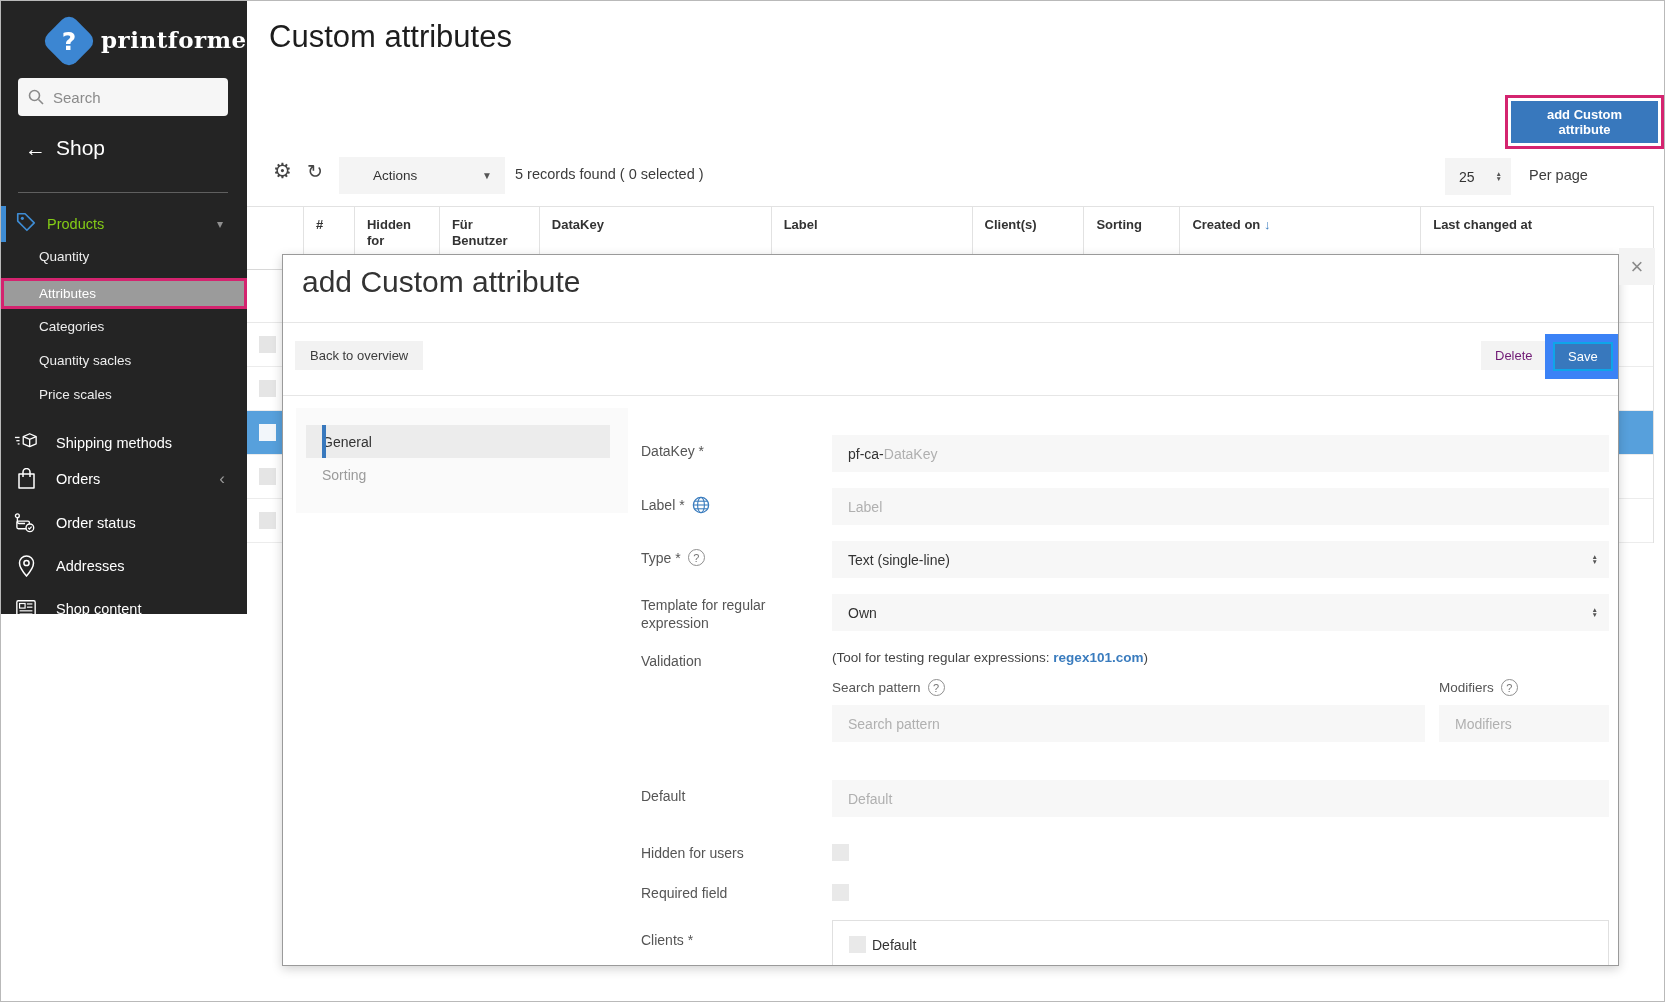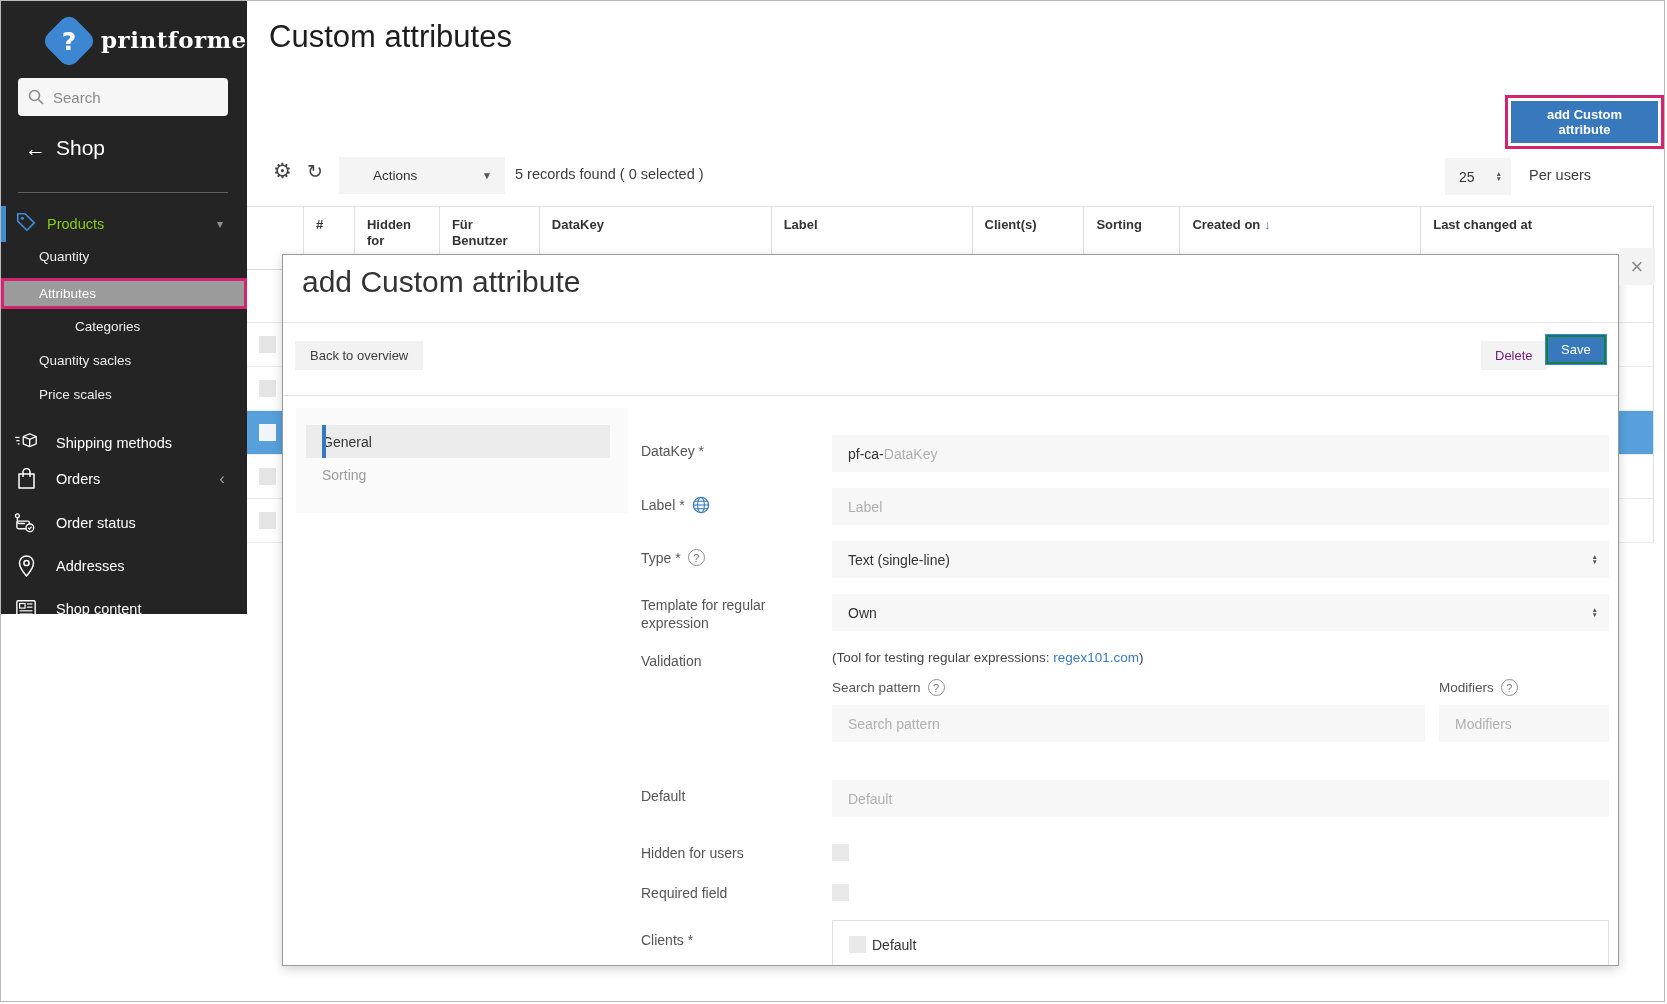--- a/index.html
+++ b/index.html
@@ -60,41 +60,41 @@
   .c0{width:56px;} .c1{width:51px;} .c2{width:85px;} .c3{width:100px;} .c4{width:232px;}
   .c5{width:201px;} .c6{width:112px;} .c7{width:96px;} .c8{width:241px;} .c9{width:233px;}
 
   
   .modal { position:absolute; left:281px; top:253px; width:1337px; height:712px; background:#fff; border:1px solid #9a9a9a; box-shadow:0 3px 10px rgba(0,0,0,.18); overflow:hidden; z-index:10; }
   .modal-title { position:absolute; left:19px; top:10px; font-size:30px; font-weight:400; color:#333; }
   .m-div1 { position:absolute; left:0; top:67px; width:100%; height:1px; background:#e6e6e6; }
   .m-div2 { position:absolute; left:0; top:140px; width:100%; height:1px; background:#e6e6e6; }
   .back-btn { position:absolute; left:12px; top:86px; background:#f2f2f2; border:none; color:#3c3c3c; font-size:13px; padding:7px 15px; cursor:pointer; }
   .delete-btn { position:absolute; left:1198px; top:86px; background:#f3f3f3; border:none; color:#701a75; font-size:13px; padding:7px 14px; cursor:pointer; }
-  .save-wrap { position:absolute; left:1262px; top:79px; border:1px solid #3b82f6; background:#15803d; padding:2px; }
+  .save-wrap { position:absolute; left:1262px; top:79px; border:8px solid #3b82f6; background:#0ea5e9; padding:2px; }
   .save-btn { background:#3878bd; color:#fff; border:none; font-size:13px; padding:5px 13px; cursor:pointer; }
   .m-nav { position:absolute; left:13px; top:153px; width:332px; height:105px; background:#fafafa; }
   .m-nav-general { position:absolute; left:10px; top:17px; width:304px; height:33px; background:#ececec; display:flex; align-items:center; cursor:pointer; }
   .m-nav-general .nbar { position:absolute; left:0; top:0; width:4px; height:33px; background:#3878bd; }
   .m-nav-general span { margin-left:16px; font-size:14px; color:#333; }
   .m-nav-sorting { position:absolute; left:10px; top:50px; width:304px; height:33px; display:flex; align-items:center; cursor:pointer; }
   .m-nav-sorting span { margin-left:16px; font-size:14px; color:#9b9b9b; }
 
   .f-label { position:absolute; left:358px; font-size:14px; color:#555; display:flex; align-items:center; gap:7px; }
   .field { position:absolute; left:549px; width:777px; height:37px; background:#f7f7f7; display:flex; align-items:center; }
   .field input { border:none; outline:none; background:transparent; font-size:14px; color:#333; width:100%; }
   .field input::placeholder { color:#b0b0b0; }
   .field .pad { padding-left:16px; display:flex; width:100%; align-items:flex-start; }
   .prefix { font-size:14px; color:#333; white-space:pre; }
   .selectbox { cursor:pointer; }
   .selectbox .val { margin-left:16px; font-size:14px; color:#333; }
   .selectbox .spinner { right:11px; }
   .help-circle { width:17px; height:17px; border:1px solid #8f8f8f; border-radius:50%; display:inline-flex; align-items:center; justify-content:center; font-size:11px; color:#777; flex:0 0 auto; }
   .regex-note { position:absolute; left:549px; top:395px; font-size:13.5px; color:#444; }
-  .regex-note a { color:#3a7cbe; text-decoration:none; cursor:pointer; }
+  .regex-note a { color:#3a7cbe; text-decoration:none; cursor:pointer;font-weight:bold; }
   .sub-label { position:absolute; font-size:13.5px; color:#555; display:flex; align-items:center; gap:7px; }
   .m-checkbox { position:absolute; width:17px; height:17px; background:#e9e9e9; cursor:pointer; }
   .clients-box { position:absolute; left:549px; top:665px; width:777px; height:70px; border:1px solid #e0e0e0; background:#fff; }
   .clients-box .opt { position:absolute; left:16px; top:15px; display:flex; align-items:center; gap:6px; }
   .clients-box .opt .cb { width:17px; height:17px; background:#e9e9e9; cursor:pointer; }
   .clients-box .opt span.t { font-size:14px; color:#333; }
   .modal-close { position:absolute; left:1618px; top:247px; width:36px; height:37px; background:#f3f3f3; display:flex; align-items:center; justify-content:center; color:#8a8a8a; font-size:22px; z-index:11; cursor:pointer; }
 </style>
 </head>
 <body>
@@ -131,21 +131,21 @@
           </svg>
       </span>
       <span class="products-label">Products</span>
       <span class="products-chevron">▾</span>
     </div>
 
     <span class="subitem" style="top:248px;">Quantity</span>
     <div class="attr-bar">
       <span>Attributes</span>
     </div>
-    <span class="subitem" style="top:318px;margin-left:36px;">Categories</span>
+    <span class="subitem" style="top:318px;">Categories</span>
     <span class="subitem" style="top:352px;">Quantity sacles</span>
     <span class="subitem" style="top:386px;">Price scales</span>
 
     <div class="menu-item" style="top:426px;">
       <span class="mi-icon">
         <svg width="24" height="22" viewBox="0 0 26 22">
             <path d="M10 4 l7-3 7 3 v8 l-7 3 -7-3 z" fill="none" stroke="#fff" stroke-width="1.4" stroke-linejoin="round"></path>
             <path d="M10 4 l7 3 7-3 M17 7 v8" fill="none" stroke="#fff" stroke-width="1.4"></path>
             <line x1="1" y1="5" x2="6" y2="5" stroke="#fff" stroke-width="1.4"></line>
             <line x1="2.5" y1="8.5" x2="6" y2="8.5" stroke="#fff" stroke-width="1.4"></line>
@@ -219,21 +219,21 @@
   </div>
   <span class="records-text">5 records found ( 0 selected )</span>
 
   <div class="perpage-select">
     <span class="val">25</span>
     <span class="spinner">
       <span>▲</span>
         <span>▼</span>
     </span>
   </div>
-  <span class="perpage-label">Per users</span>
+  <span class="perpage-label">Per page</span>
 
   <div class="table">
     <div class="thead">
       <div class="th c0"><span class="cbox" style="margin:2px 0 0 0;"></span></div>
       <div class="th c1">#</div>
       <div class="th c2">Hidden for</div>
       <div class="th c3">Für Benutzer</div>
       <div class="th c4">DataKey</div>
       <div class="th c5">Label</div>
       <div class="th c6">Client(s)</div>

